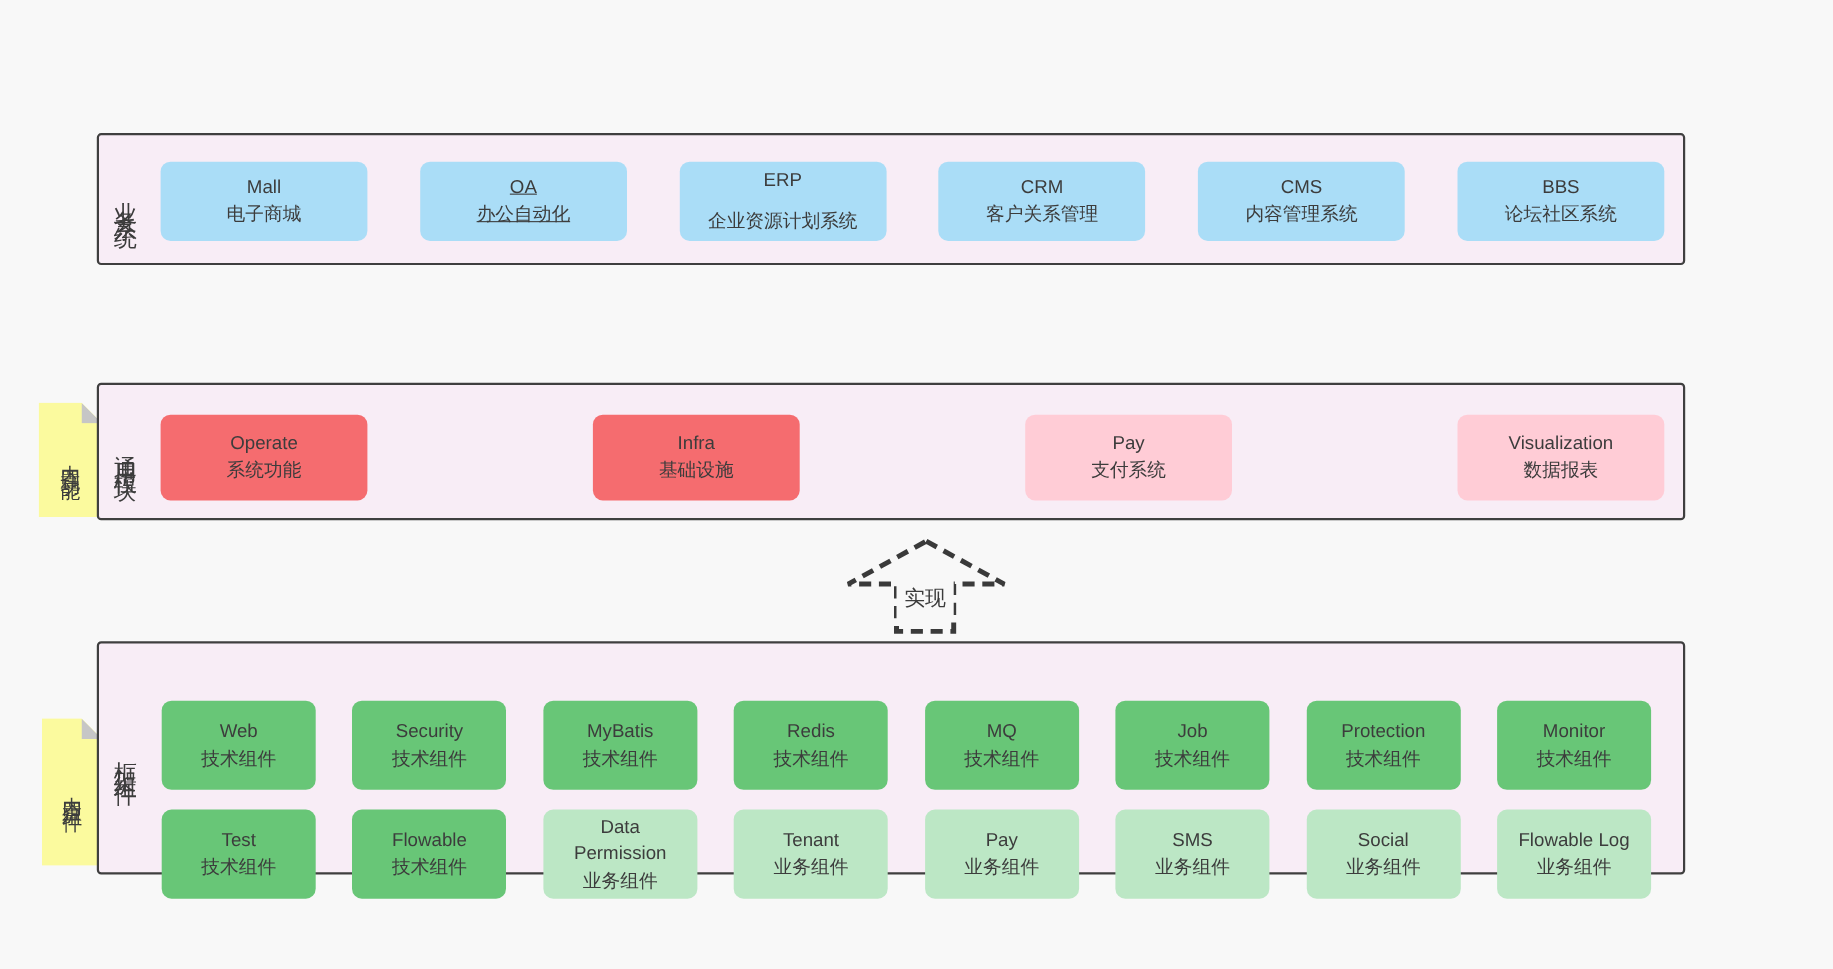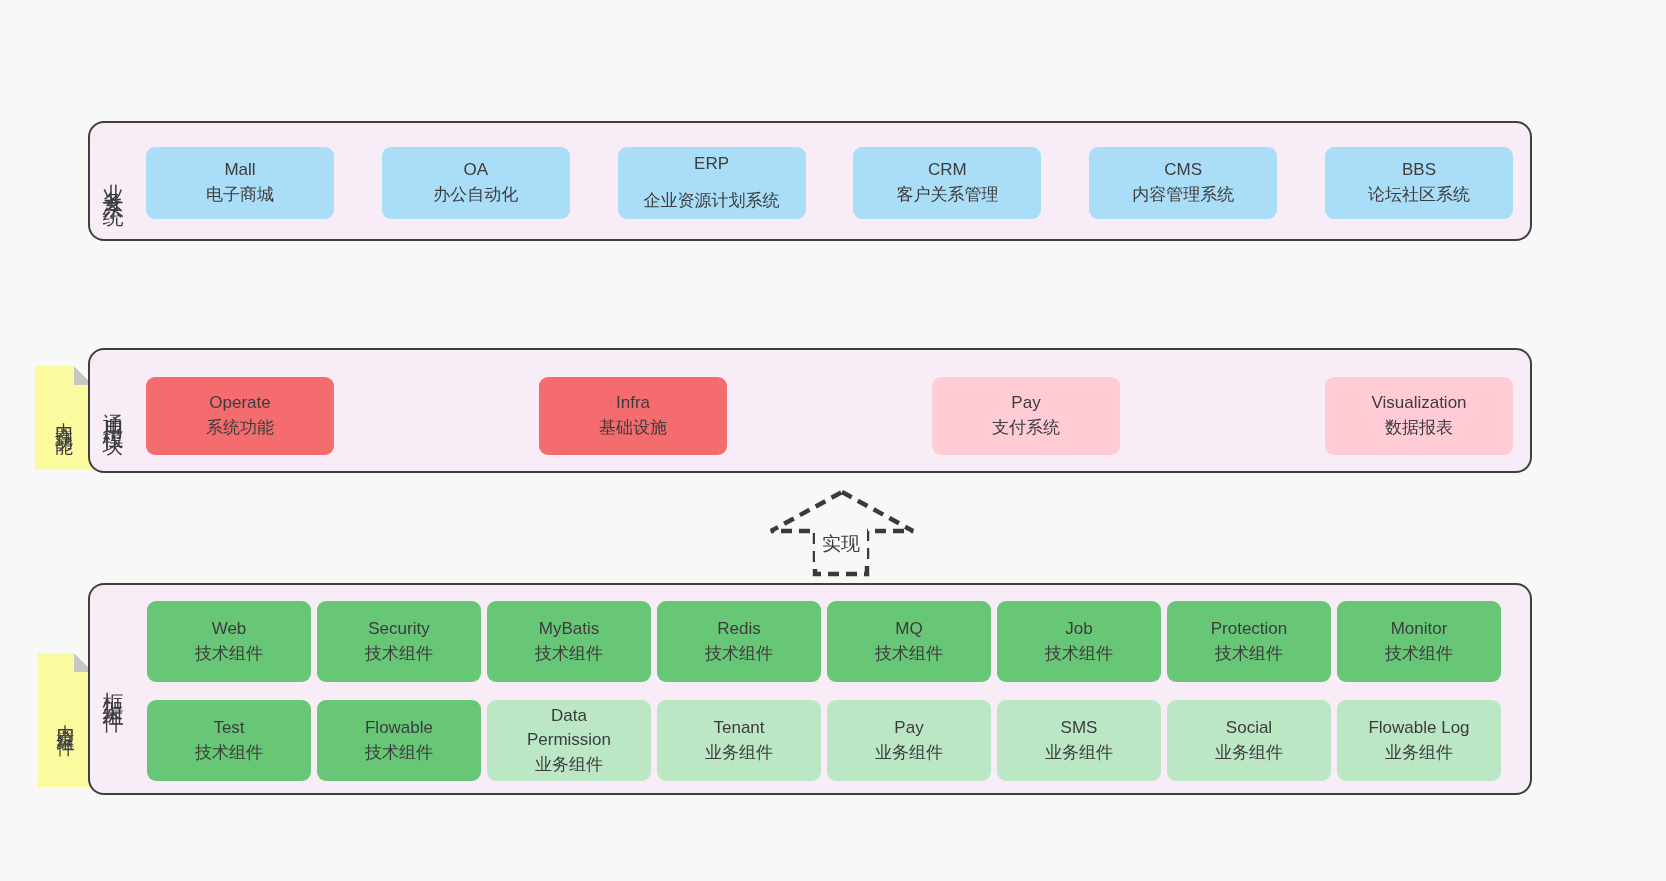--- a/index.html
+++ b/index.html
@@ -5,32 +5,32 @@
   :root{
     --page-bg:#f8f8f8; --panel-bg:#f8edf6; --ink:#3c3c3c; --border:#3f3f3f;
     --blue:#aaddf7; --red:#f56c6f; --pink:#ffccd6;
     --green-dark:#68c677; --green-light:#bce7c5;
     --yellow:#fbfa9e; --fold:#c6c6c6;
   }
   *{box-sizing:border-box;}
   body{margin:0;background:var(--page-bg);font-family:"Liberation Sans","DejaVu Sans",sans-serif;color:var(--ink);}
   .canvas{position:relative;width:1666px;height:881px;background:var(--page-bg);overflow:hidden;}
 
-  .panel{position:absolute;background:var(--panel-bg);border:2px solid var(--border);border-radius:16px;z-index:2;}
+  .panel{position:absolute;background:var(--panel-bg);border:2px solid var(--border);border-radius:4px;z-index:2;}
   .panel-label{position:absolute;left:13px;top:50%;transform:translateY(-50%);
     writing-mode:vertical-lr;text-orientation:upright;font-size:21px;letter-spacing:7px;line-height:1;}
 
   .row{position:absolute;left:0;width:100%;display:flex;justify-content:space-between;}
   .row-6{padding:0 17px 0 56px;}
   .row-8{padding:0 29px 0 57px;}
 
   .box{display:flex;flex-direction:column;align-items:center;justify-content:center;
     border-radius:9px;font-size:17px;line-height:1.45;text-align:center;}
   .box-6{width:188px;}
-  .box-8{width:164px;height:81px;}
+  .box-8{width:140px;height:81px;margin-top:36px;}
   .box-name{white-space:pre-line;}
   .blue{background:var(--blue);}
   .red{background:var(--red);}
   .pink{background:var(--pink);}
   .g-dark{background:var(--green-dark);}
   .g-light{background:var(--green-light);}
 
   .sticky{position:absolute;background:var(--yellow);z-index:1;
     clip-path:polygon(0 0, calc(100% - 19px) 0, 100% 19px, 100% 100%, 0 100%);
     display:flex;align-items:center;justify-content:center;}
@@ -49,21 +49,21 @@
 
 <div class="canvas">
 
   <div class="panel" style="left:88px;top:121px;width:1444px;height:120px;">
     <div class="panel-label">业务系统</div>
     <div class="row row-6" style="top:24px;">
       <div class="box box-6 blue" style="height:72px;">
         <span class="box-name">Mall</span>
         <span class="box-desc">电子商城</span>
       </div>
-      <div class="box box-6 blue" style="height:72px;">
+      <div class="box box-6 blue" style="height:72px;text-decoration:underline;">
         <span class="box-name">OA</span>
         <span class="box-desc">办公自动化</span>
       </div>
       <div class="box box-6 blue" style="height:72px;gap:12px;">
         <span class="box-name">ERP</span>
         <span class="box-desc">企业资源计划系统</span>
       </div>
       <div class="box box-6 blue" style="height:72px;">
         <span class="box-name">CRM</span>
         <span class="box-desc">客户关系管理</span>

